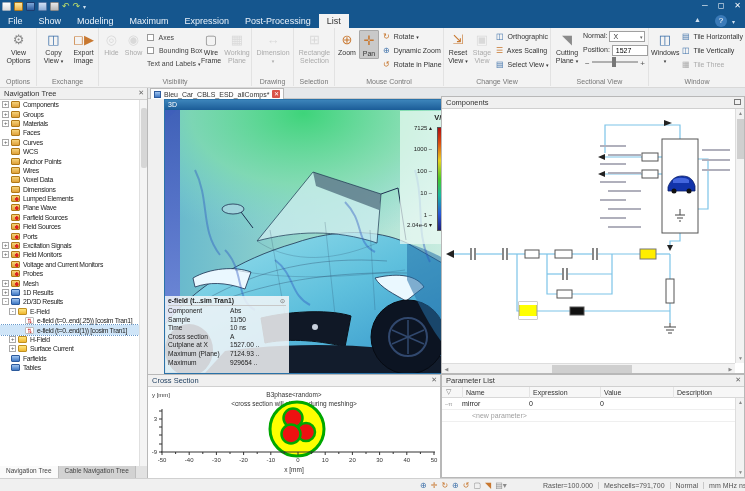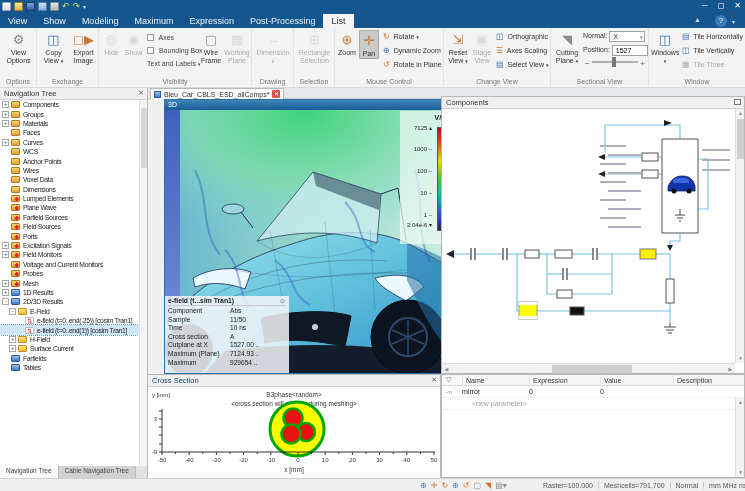--- a/index.html
+++ b/index.html
@@ -178,21 +178,21 @@
       <span class="dd">▾</span>
     </div>
     <div class="winbtns">
       <span>─</span>
       <span>◻</span>
       <span>✕</span>
     </div>
   </div>
 
   <div class="tabrow" id="menu-tabs">
-      <div class="mtab">View</div>
+      <div class="mtab">File</div>
       <div class="mtab">Show</div>
       <div class="mtab">Modeling</div>
       <div class="mtab">Maximum</div>
       <div class="mtab">Expression</div>
       <div class="mtab">Post-Processing</div>
       <div class="mtab selected">List</div>
     </div>
   <span class="ribbon-collapse">▲</span>
   <span class="help-btn">?</span>
   <span class="help-dd">▾</span>
@@ -830,20 +830,24 @@
         <span class="arr" style="bottom:0">▼</span>
     </div>
     <div class="hscroll">
       <span class="arr" style="left:0">◀</span>
         <span class="th"></span>
         <span class="arr" style="right:0">▶</span>
     </div>
   </div>
 
   <div class="parampanel">
+    <div class="phead">
+      <span>Parameter List</span>
+      <span class="px">✕</span>
+    </div>
     <div class="pcolhead" id="pcols">
       <span class="funnel">▽</span>
     <span class="pcol" style="left: 20px;">Name</span>
         <span class="pcol" style="left: 87px;">Expression</span>
         <span class="pcol" style="left: 158px;">Value</span>
         <span class="pcol" style="left: 231px;">Description</span>
       </div>
     <div id="prows">
         <div class="prow">
           <span class="picon">‒π</span>

